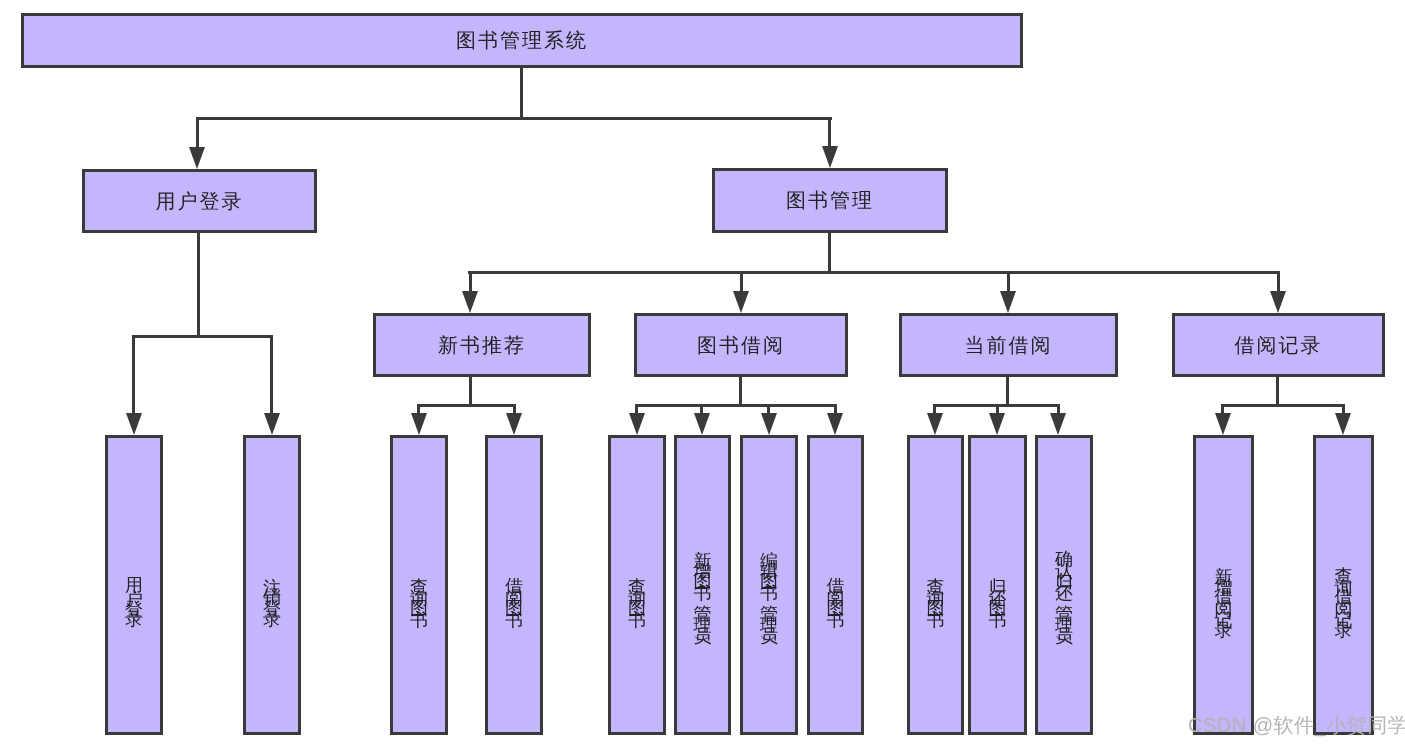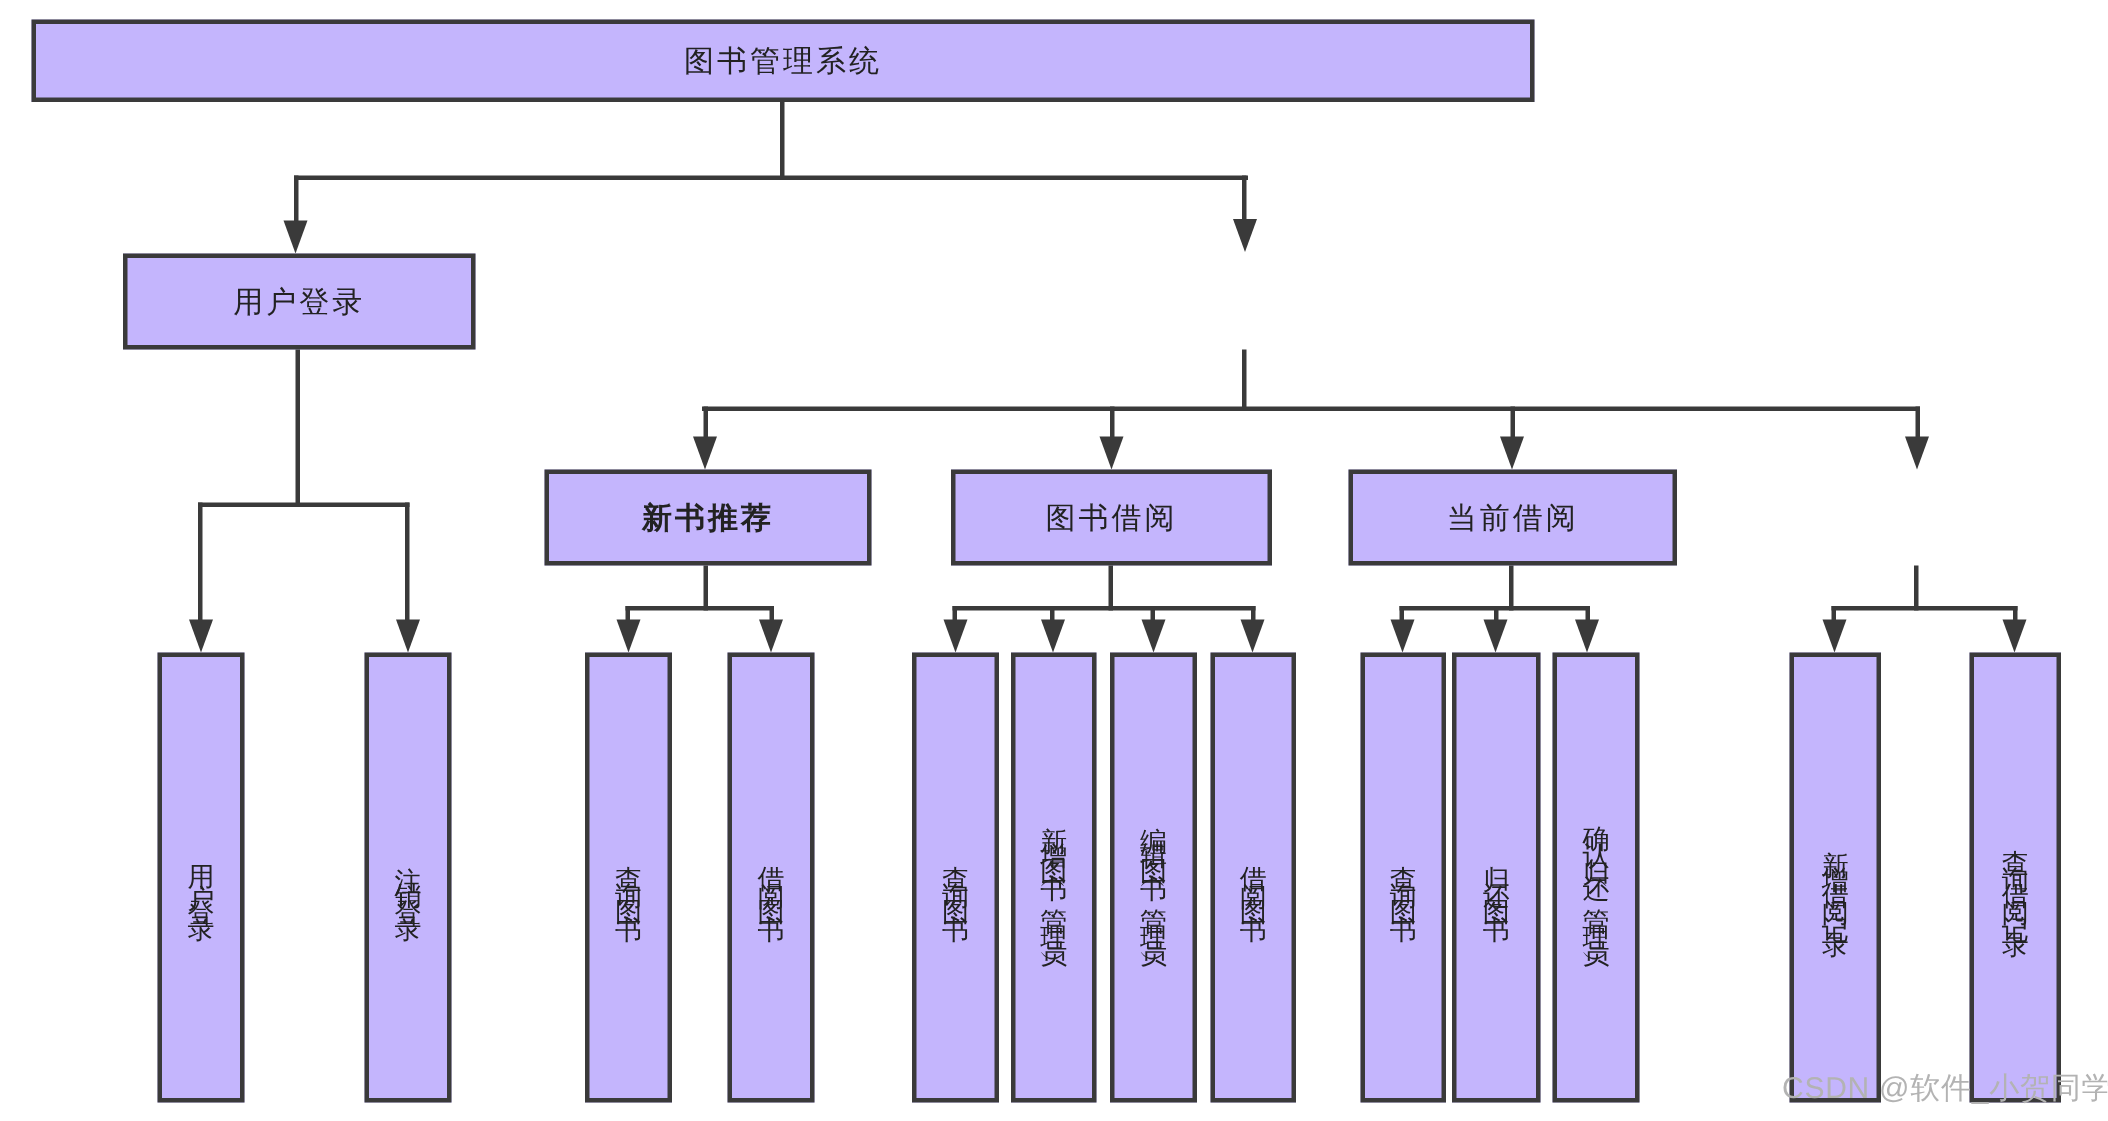--- a/index.html
+++ b/index.html
@@ -42,47 +42,53 @@
   <i class="vl" style="left:520px;top:68px;height:50px;"></i>
   <i class="hl" style="left:196px;top:117px;width:636px;"></i>
   <i class="vl" style="left:196px;top:117px;height:32px;"></i>
   <i class="ah" style="left:189px;top:147px;"></i>
   <i class="vl" style="left:828px;top:117px;height:31px;"></i>
   <i class="ah" style="left:822px;top:146px;"></i>
 
   <div class="node" style="left:82px;top:169px;width:235px;height:64px;">
     <span class="hlabel">用户登录</span>
   </div>
+  <div class="node" style="left:712px;top:168px;width:236px;height:65px;">
+    <span class="hlabel">图书管理</span>
+  </div>
 
   <i class="vl" style="left:197px;top:233px;height:104px;"></i>
   <i class="hl" style="left:132px;top:335px;width:141px;"></i>
   <i class="vl" style="left:132px;top:335px;height:80px;"></i>
   <i class="ah" style="left:126px;top:413px;"></i>
   <i class="vl" style="left:270px;top:335px;height:80px;"></i>
   <i class="ah" style="left:264px;top:413px;"></i>
 
   <i class="vl" style="left:828px;top:233px;height:41px;"></i>
   <i class="hl" style="left:468px;top:271px;width:812px;"></i>
   <i class="vl" style="left:469px;top:271px;height:22px;"></i>
   <i class="ah" style="left:462px;top:291px;"></i>
   <i class="vl" style="left:740px;top:271px;height:22px;"></i>
   <i class="ah" style="left:733px;top:291px;"></i>
   <i class="vl" style="left:1007px;top:271px;height:22px;"></i>
   <i class="ah" style="left:1000px;top:291px;"></i>
   <i class="vl" style="left:1277px;top:271px;height:22px;"></i>
   <i class="ah" style="left:1270px;top:291px;"></i>
 
-  <div class="node" style="left:363px;top:313px;width:218px;height:64px;font-weight:bold;">
+  <div class="node" style="left:373px;top:313px;width:218px;height:64px;">
     <span class="hlabel">新书推荐</span>
   </div>
   <div class="node" style="left:634px;top:313px;width:214px;height:64px;">
     <span class="hlabel">图书借阅</span>
   </div>
   <div class="node" style="left:899px;top:313px;width:219px;height:64px;">
     <span class="hlabel">当前借阅</span>
+  </div>
+  <div class="node" style="left:1172px;top:313px;width:213px;height:64px;">
+    <span class="hlabel">借阅记录</span>
   </div>
 
   <i class="vl" style="left:469px;top:377px;height:30px;"></i>
   <i class="hl" style="left:417px;top:404px;width:99px;"></i>
   <i class="vl" style="left:417px;top:404px;height:11px;"></i>
   <i class="ah" style="left:411px;top:413px;"></i>
   <i class="vl" style="left:513px;top:404px;height:11px;"></i>
   <i class="ah" style="left:506px;top:413px;"></i>
 
   <i class="vl" style="left:739px;top:377px;height:30px;"></i>

